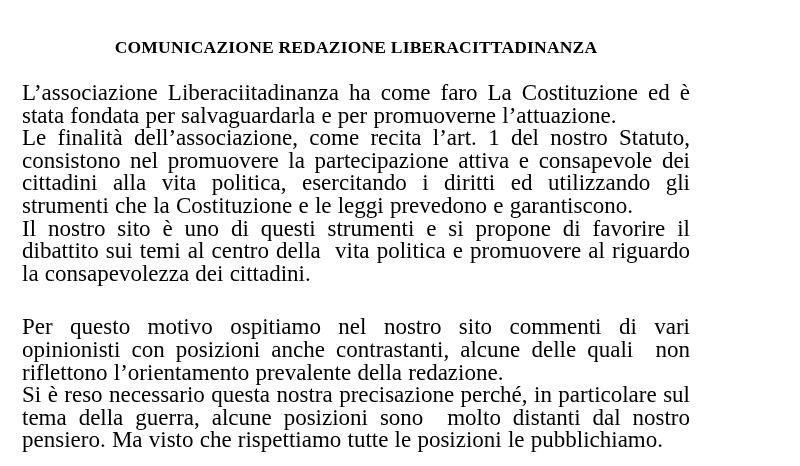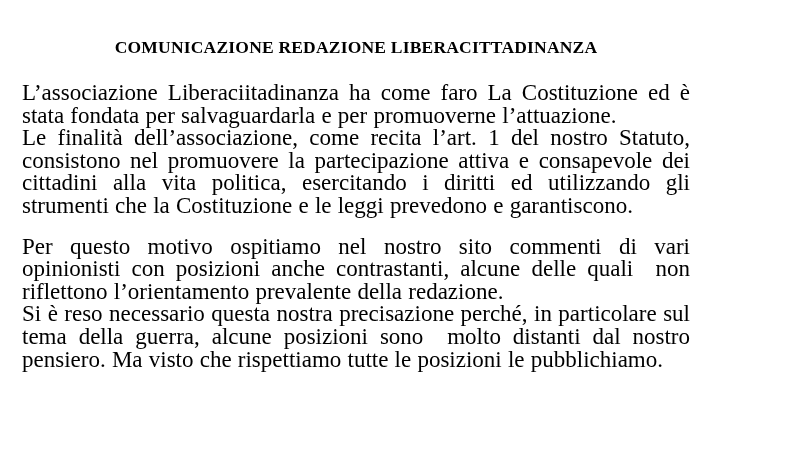--- a/index.html
+++ b/index.html
@@ -27,21 +27,21 @@
     line-height: 22px;
     font-weight: 700;
     text-align: center;
     letter-spacing: 0.2px;
     white-space: nowrap;
   }
   .block {
     margin: 0;
   }
   .block + .block {
-    margin-top: 18px;
+    margin-top: 31px;
   }
   .para {
     margin: 0;
     font-size: 23px;
     line-height: 22.6px;
     text-align: justify;
     white-space: pre-wrap;
     hyphens: none;
     word-spacing: 0.02em;
   }
@@ -49,20 +49,21 @@
 </head>
 <body>
 
 <div class="page">
 
   <h1 class="doc-title">COMUNICAZIONE REDAZIONE LIBERACITTADINANZA</h1>
 
   <section class="block">
     <p class="para">L’associazione Liberaciitadinanza ha come faro La Costituzione ed è stata fondata per salvaguardarla e per promuoverne l’attuazione.</p>
     <p class="para">Le finalità dell’associazione, come recita l’art. 1 del nostro Statuto, consistono nel promuovere la partecipazione attiva e consapevole dei cittadini alla vita politica, esercitando i diritti ed utilizzando gli strumenti che la Costituzione e le leggi prevedono e garantiscono.</p>
+    <p class="para">Il nostro sito è uno di questi strumenti e si propone di favorire il dibattito sui temi al centro della  vita politica e promuovere al riguardo la consapevolezza dei cittadini.</p>
   </section>
 
   <section class="block">
     <p class="para">Per questo motivo ospitiamo nel nostro sito commenti di vari opinionisti con posizioni anche contrastanti, alcune delle quali  non riflettono l’orientamento prevalente della redazione.</p>
     <p class="para">Si è reso necessario questa nostra precisazione perché, in particolare sul tema della guerra, alcune posizioni sono  molto distanti dal nostro pensiero. Ma visto che rispettiamo tutte le posizioni le pubblichiamo.</p>
   </section>
 
 
 </div>
 

